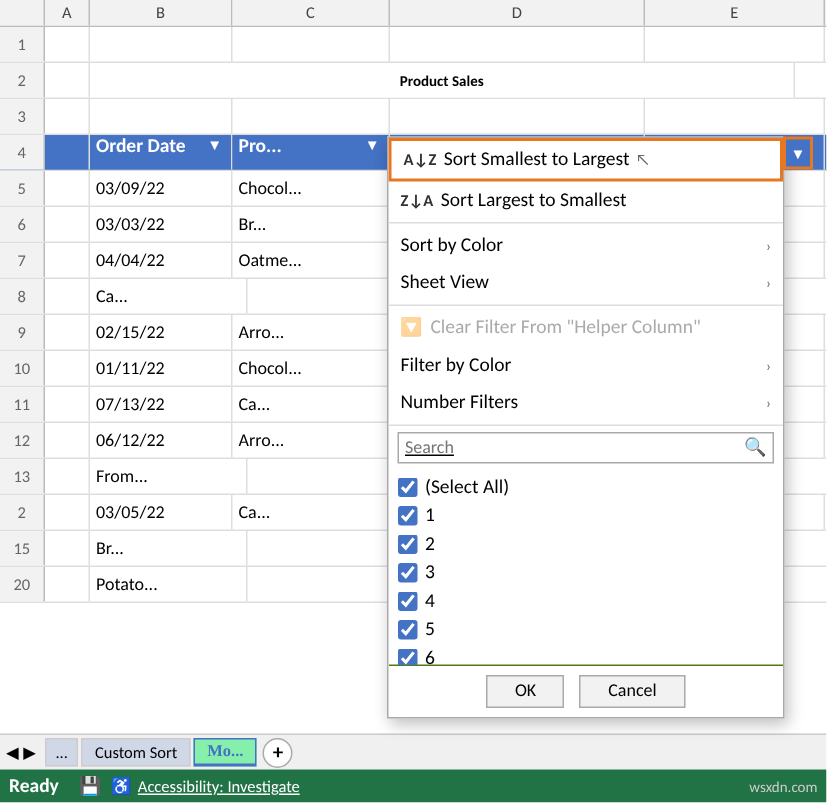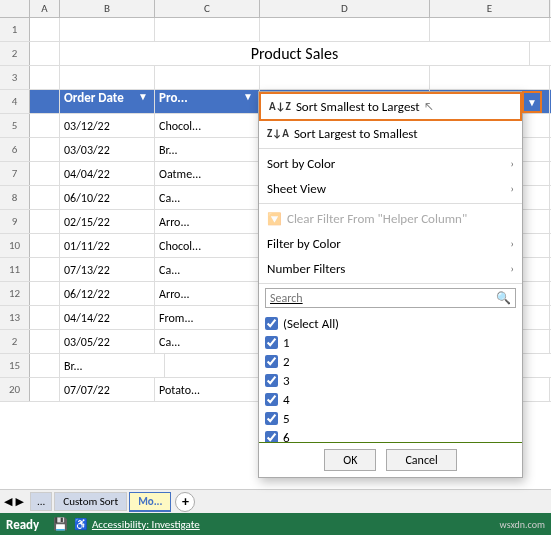--- a/index.html
+++ b/index.html
@@ -21,21 +21,21 @@
     .cell { border-right: 1px solid #ddd; display: flex; align-items: center; padding: 0 4px; white-space: nowrap; overflow: hidden; font-size: 12px; }
     .cell.row-num { width: 30px; min-width: 30px; justify-content: center; background: #f2f2f2; color: #666; font-size: 11px; border-right: 1px solid #bbb; }
     .cell.col-a-cell { width: 30px; min-width: 30px; }
     .cell.col-b-cell { width: 95px; min-width: 95px; }
     .cell.col-c-cell { width: 105px; min-width: 105px; }
     .cell.col-d-cell { width: 170px; min-width: 170px; }
     .cell.col-e-cell { width: 120px; min-width: 120px; }
 
     
     .title-row { background: #fff; }
-    .title-cell { background: #fff; font-weight: normal; font-size: 16px; text-align: center; justify-content: center; width: 500px; }
+    .title-cell { background: #fff; font-weight: bold; font-size: 10px; text-align: center; justify-content: center; width: 500px; }
     .header-cell { background: #4472c4; color: #fff; font-weight: bold; font-size: 12px; display: flex; align-items: flex-start; justify-content: space-between; padding: 0 4px; }
     .filter-btn { background: #4472c4; border: none; color: #fff; cursor: pointer; font-size: 10px; padding: 0 2px; }
 
     
     .dropdown-overlay { position: absolute; top: 91px; left: 258px; width: 265px; background: #fff; border: 1px solid #aaa; box-shadow: 2px 4px 10px rgba(0,0,0,0.25); z-index: 100; }
     .dropdown-header-item { display: flex; align-items: center; padding: 5px 8px; cursor: pointer; font-size: 12px; color: #000; position: relative; }
     .dropdown-header-item.highlighted { background: #fff; border: 2px solid #e87722; }
     .dropdown-header-item .arrow-right { position: absolute; right: 8px; font-size: 10px; color: #666; }
     .dropdown-separator { height: 1px; background: #ddd; margin: 2px 0; }
     .dropdown-disabled { color: #aaa !important; cursor: default !important; }
@@ -115,21 +115,21 @@
         <button class="filter-btn">▼</button>
       </div>
       <div class="cell col-d-cell header-cell" style="background:#4472c4;"></div>
       <div class="cell col-e-cell header-cell" style="background:#4472c4; position:relative;">
       </div>
     </div>
 
     <div class="grid-row">
       <div class="cell row-num">5</div>
       <div class="cell col-a-cell"></div>
-      <div class="cell col-b-cell">03/12/22</div>
+      <div class="cell col-b-cell">03/09/22</div>
       <div class="cell col-c-cell">Chocol...</div>
       <div class="cell col-d-cell"></div>
       <div class="cell col-e-cell"></div>
     </div>
     <div class="grid-row">
       <div class="cell row-num">6</div>
       <div class="cell col-a-cell"></div>
       <div class="cell col-b-cell">03/03/22</div>
       <div class="cell col-c-cell">Br...</div>
       <div class="cell col-d-cell"></div>
@@ -139,21 +139,20 @@
       <div class="cell row-num">7</div>
       <div class="cell col-a-cell"></div>
       <div class="cell col-b-cell">04/04/22</div>
       <div class="cell col-c-cell">Oatme...</div>
       <div class="cell col-d-cell"></div>
       <div class="cell col-e-cell"></div>
     </div>
     <div class="grid-row">
       <div class="cell row-num">8</div>
       <div class="cell col-a-cell"></div>
-      <div class="cell col-b-cell">06/10/22</div>
       <div class="cell col-c-cell">Ca...</div>
       <div class="cell col-d-cell"></div>
       <div class="cell col-e-cell"></div>
     </div>
     <div class="grid-row">
       <div class="cell row-num">9</div>
       <div class="cell col-a-cell"></div>
       <div class="cell col-b-cell">02/15/22</div>
       <div class="cell col-c-cell">Arro...</div>
       <div class="cell col-d-cell"></div>
@@ -179,21 +178,20 @@
       <div class="cell row-num">12</div>
       <div class="cell col-a-cell"></div>
       <div class="cell col-b-cell">06/12/22</div>
       <div class="cell col-c-cell">Arro...</div>
       <div class="cell col-d-cell"></div>
       <div class="cell col-e-cell"></div>
     </div>
     <div class="grid-row">
       <div class="cell row-num">13</div>
       <div class="cell col-a-cell"></div>
-      <div class="cell col-b-cell">04/14/22</div>
       <div class="cell col-c-cell">From...</div>
       <div class="cell col-d-cell"></div>
       <div class="cell col-e-cell"></div>
     </div>
     <div class="grid-row">
       <div class="cell row-num">2</div>
       <div class="cell col-a-cell"></div>
       <div class="cell col-b-cell">03/05/22</div>
       <div class="cell col-c-cell">Ca...</div>
       <div class="cell col-d-cell"></div>
@@ -202,34 +200,33 @@
     <div class="grid-row">
       <div class="cell row-num">15</div>
       <div class="cell col-a-cell"></div>
       <div class="cell col-c-cell">Br...</div>
       <div class="cell col-d-cell"></div>
       <div class="cell col-e-cell"></div>
     </div>
     <div class="grid-row">
       <div class="cell row-num">20</div>
       <div class="cell col-a-cell"></div>
-      <div class="cell col-b-cell">07/07/22</div>
       <div class="cell col-c-cell">Potato...</div>
       <div class="cell col-d-cell"></div>
       <div class="cell col-e-cell"></div>
     </div>
 
   </div>
 
   <div style="position:absolute; bottom:22px; left:0; right:0; height:24px; background:#f0f0f0; display:flex; align-items:center; border-top:1px solid #ccc; padding-left:4px;">
     <span style="cursor:pointer; margin-right:3px; font-size:11px;">◀</span>
     <span style="cursor:pointer; margin-right:6px; font-size:11px;">▶</span>
     <div style="padding:2px 6px; font-size:11px; cursor:pointer; border:1px solid #ccc; background:#d0d8e8; margin-right:2px;">...</div>
     <div style="padding:2px 8px; font-size:11px; cursor:pointer; border:1px solid #ccc; background:#d0d8e8; margin-right:2px;">Custom Sort</div>
-    <div style="padding:2px 8px; font-size:11px; cursor:pointer; border:1px solid #4472c4; border-bottom:2px solid #4472c4; background:#fef9c3; color:#4472c4; font-weight:bold; margin-right:4px;">Mo...</div>
+    <div style="padding:2px 8px; font-size:11px; cursor:pointer; border:1px solid #4472c4; border-bottom:2px solid #4472c4; background:#86efac; color:#4472c4; font-weight:bold; margin-right:4px;font-family:Liberation Serif, serif;">Mo...</div>
     <div style="width:20px;height:20px;border:1px solid #aaa;border-radius:50%;background:#fff;cursor:pointer;display:flex;align-items:center;justify-content:center;font-size:14px;font-weight:bold;">+</div>
   </div>
 
   <div class="status-bar">
     <span class="status-ready">Ready</span>
     <div class="status-icons">
       <span style="font-size:12px;">💾</span>
       <span style="font-size:11px;">♿</span>
     </div>
     <span style="font-size:11px; margin-left:4px; cursor:pointer; text-decoration:underline;">Accessibility: Investigate</span>

